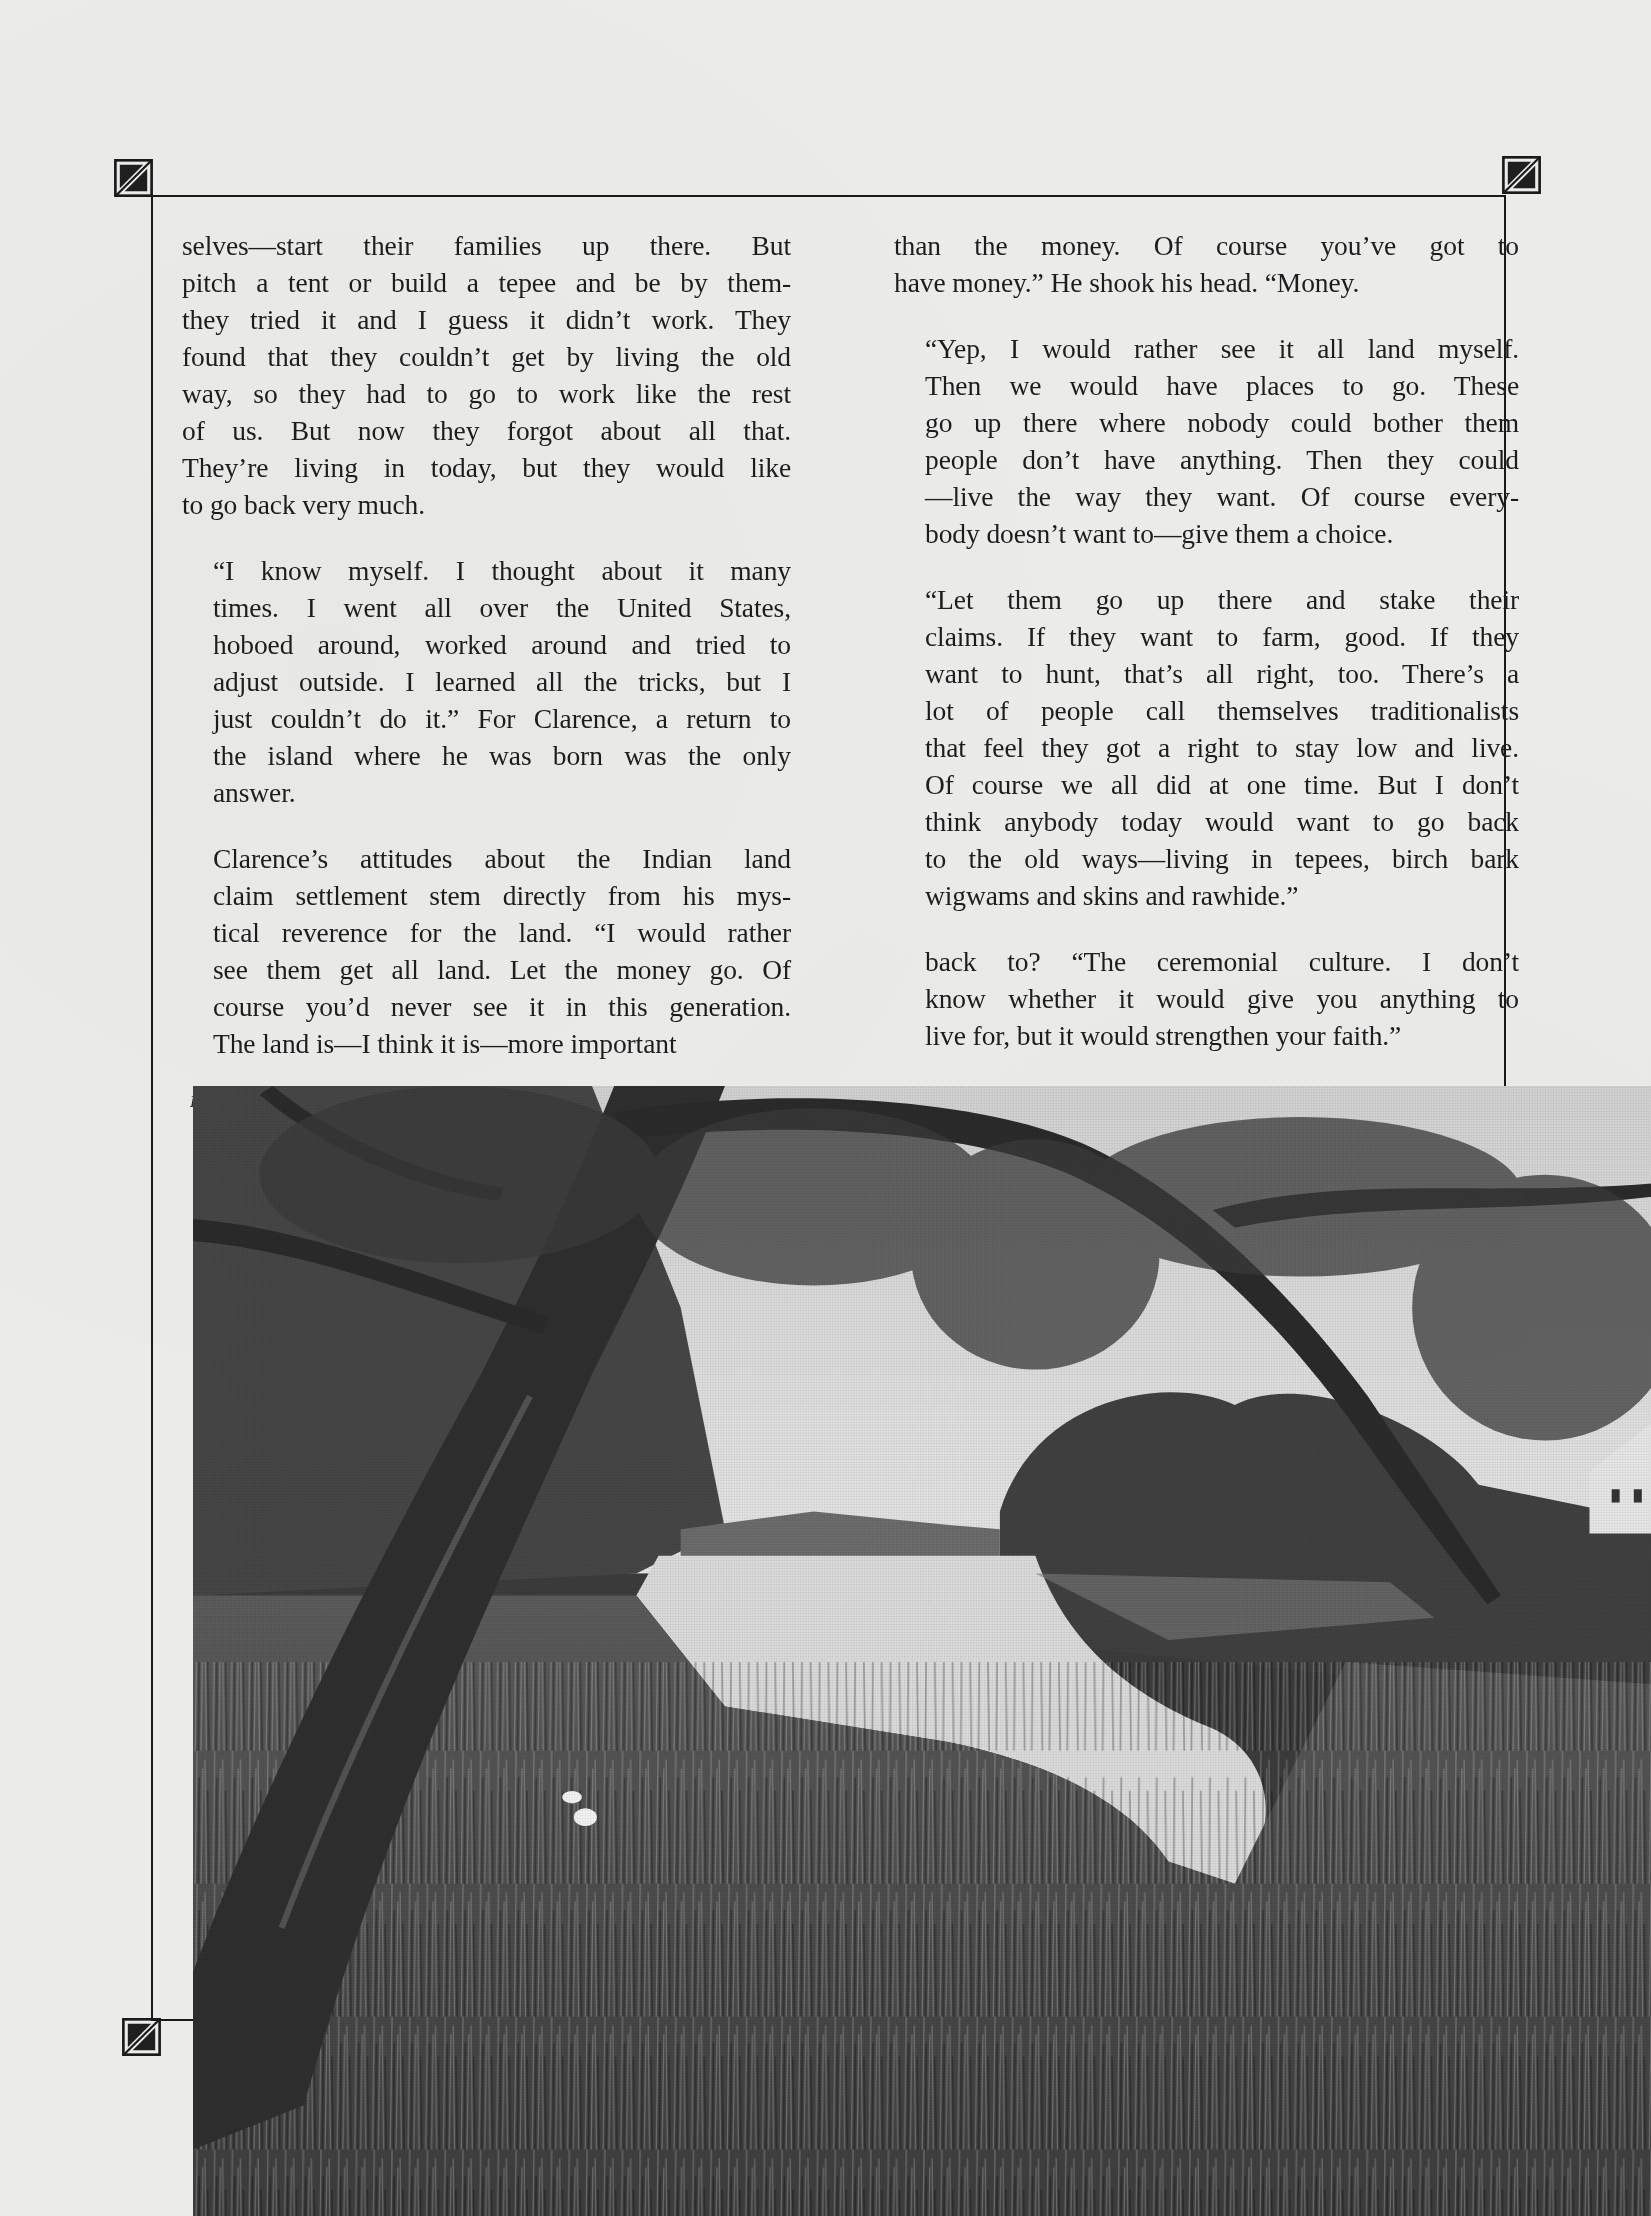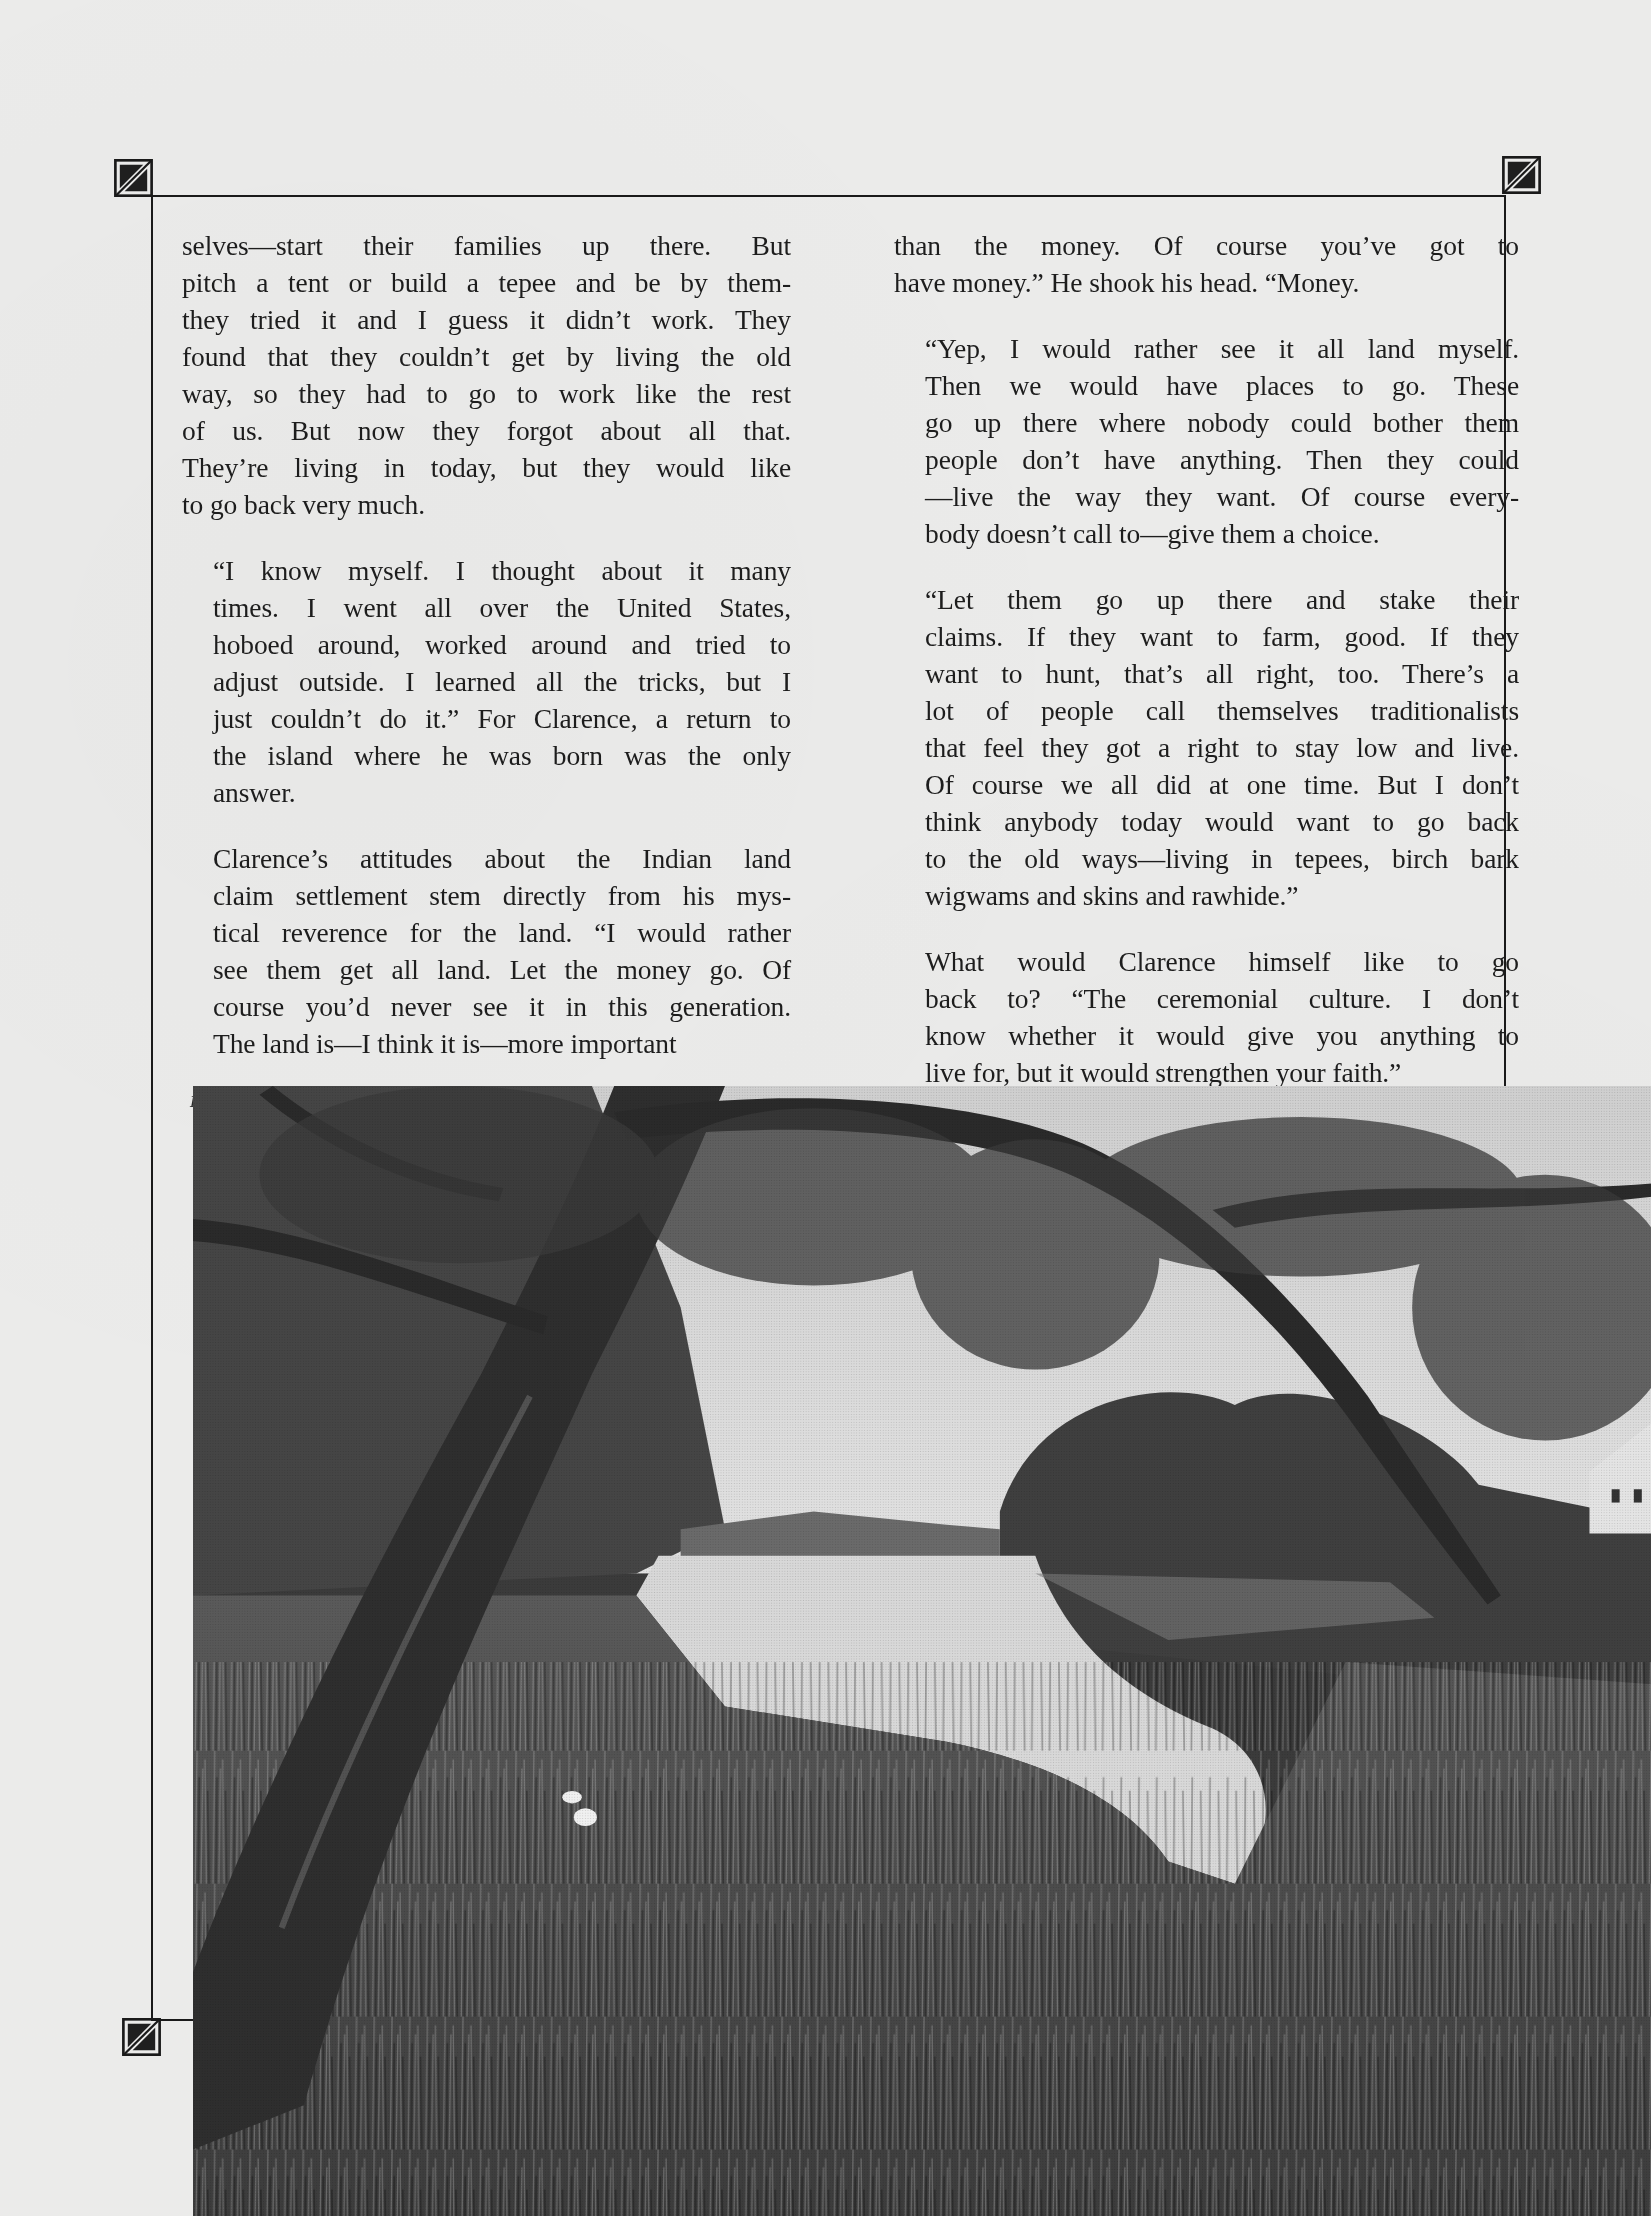--- a/index.html
+++ b/index.html
@@ -131,35 +131,34 @@
     <p>
       <span class="line">than the money. Of course you’ve got to</span>
       <span class="line last">have money.” He shook his head. “Money.</span>
     </p>
     <p class="indent">
       <span class="line">“Yep, I would rather see it all land myself.</span>
       <span class="line">Then we would have places to go. These</span>
       <span class="line">go up there where nobody could bother them</span>
       <span class="line">people don’t have anything. Then they could</span>
       <span class="line">—live the way they want. Of course every-</span>
-      <span class="line last">body doesn’t call to—give them a choice.</span>
+      <span class="line last">body doesn’t want to—give them a choice.</span>
     </p>
     <p class="indent">
       <span class="line">“Let them go up there and stake their</span>
       <span class="line">claims. If they want to farm, good. If they</span>
       <span class="line">want to hunt, that’s all right, too. There’s a</span>
       <span class="line">lot of people call themselves traditionalists</span>
       <span class="line">that feel they got a right to stay low and live.</span>
       <span class="line">Of course we all did at one time. But I don’t</span>
       <span class="line">think anybody today would want to go back</span>
       <span class="line">to the old ways—living in tepees, birch bark</span>
       <span class="line last">wigwams and skins and rawhide.”</span>
     </p>
     <p class="indent">
-      <span class="line">What would Clarence himself like to go</span>
       <span class="line">back to? “The ceremonial culture. I don’t</span>
       <span class="line">know whether it would give you anything to</span>
       <span class="line last">live for, but it would strengthen your faith.”</span>
     </p>
   </div>
 
 <div class="byline">By Mark Emerson</div>
 
 <div class="photo">
   <svg viewBox="0 0 3291 2550" preserveAspectRatio="none">

